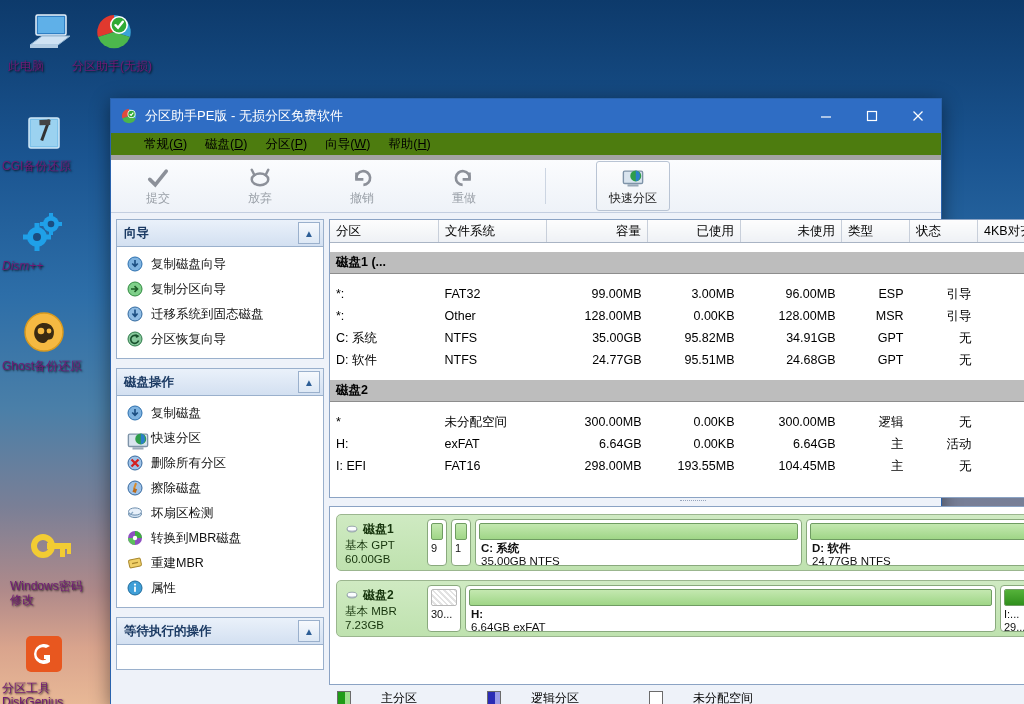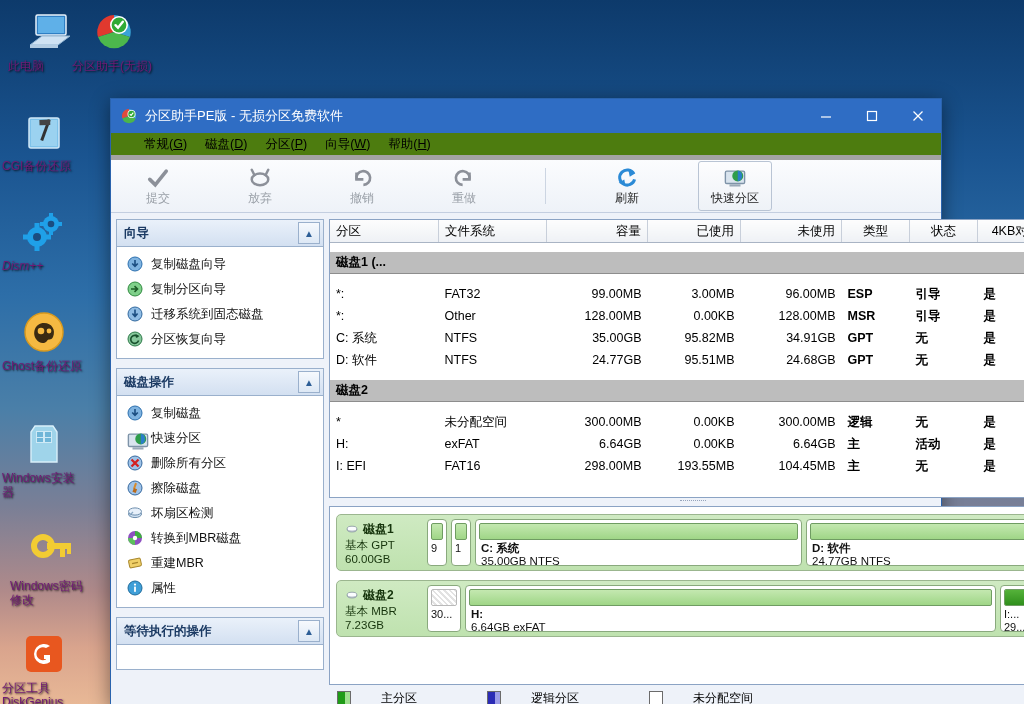--- a/index.html
+++ b/index.html
@@ -49,23 +49,23 @@
   .pitem{height:25px;display:flex;align-items:center;font-size:12.5px;color:#111;padding-left:10px;}
   .pitem .pi{width:17px;height:17px;margin-right:7px;flex:0 0 auto;}
   .panel.pending .pbody{padding:0;}
   .pending-box{height:24px;background:#fff;}
   
   #rightpane{flex:1 1 auto;padding:6px 6px 0 0;box-sizing:border-box;display:flex;flex-direction:column;}
   #tablewrap{background:#fff;border:1px solid #8ba3c4;flex:0 0 auto;height:277px;overflow:hidden;position:relative;}
   table.parts{width:100%;border-collapse:collapse;font-size:12.5px;table-layout:fixed;}
   table.parts th{background:linear-gradient(180deg,#fdfdfd,#eef1f5);border-right:1px solid #c8cfda;border-bottom:1px solid #a9b4c4;
         font-weight:normal;height:22px;padding:0 6px;color:#000;}
-  table.parts th.a-l{text-align:left;} table.parts th.a-r{text-align:right;} table.parts th.a-c{text-align:center;}
+  table.parts th.a-l{text-align:left;} table.parts th.a-r{text-align:right;} table.parts th.a-c{text-align:left;}
   table.parts td{height:22px;padding:0 6px;color:#000;white-space:nowrap;}
-  td.a-l{text-align:left;} td.a-r{text-align:right;} td.a-c{text-align:left;font-weight:bold;}
+  td.a-l{text-align:left;} td.a-r{text-align:right;} td.a-c{text-align:right;}
   tr.diskhdr td{background:#bdbdbd;font-weight:bold;height:21px;border-bottom:1px solid #8d8d8d;}
   tr.spacer td{height:9px;}
   
   #splitter{height:8px;flex:0 0 auto;display:flex;align-items:center;justify-content:center;}
   #splitter .grip{width:26px;height:3px;background:transparent;border-top:1px dotted #96a4bb;}
   
   #diskmap{flex:1 1 auto;background:#fff;border:1px solid #8ba3c4;padding:7px 6px 0 6px;box-sizing:border-box;overflow:hidden;}
   .diskrow{display:flex;height:57px;margin-bottom:9px;border:1px solid #9bb68f;border-radius:5px;
       background:linear-gradient(180deg,#cfeac2,#bfe2af);padding:4px;box-sizing:border-box;}
   .dhead{width:78px;flex:0 0 auto;display:flex;flex-direction:column;justify-content:center;font-size:11.5px;color:#16340c;padding-left:4px;}
@@ -155,33 +155,20 @@
       <span class="glyph">
         <svg width="42" height="42" viewBox="0 0 42 42">
           <circle cx="21" cy="21" r="19" fill="#f5b942" stroke="#d99a1e" stroke-width="1.5"></circle>
           <path d="M13 28 C9 22 12 12 21 12 C29 12 33 19 30 26 C28 30 25 27 24 30 C22 33 16 33 13 28 Z" fill="#3a2a12"></path>
           <circle cx="18" cy="20" r="3.3" fill="#f5b942"></circle>
           <circle cx="26" cy="20" r="2.4" fill="#f5b942"></circle>
         </svg>
       </span>
       <span class="lbl">Ghost备份还原</span>
     </div>
-    <div class="dicon" style="left:2px;top:420px;">
-      <span class="glyph">
-        <svg width="40" height="44" viewBox="0 0 40 44">
-          <path d="M11 4 L29 4 L33 10 L33 40 L7 40 L7 10 Z" fill="#9fd4ea" stroke="#d9f0fa" stroke-width="1.4"></path>
-          <rect x="12" y="9" width="16" height="12" fill="#cfeaf6"></rect>
-          <rect x="13" y="10" width="6" height="5" fill="#6fb6d8"></rect>
-          <rect x="21" y="10" width="6" height="5" fill="#6fb6d8"></rect>
-          <rect x="13" y="16" width="6" height="4" fill="#6fb6d8"></rect>
-          <rect x="21" y="16" width="6" height="4" fill="#6fb6d8"></rect>
-        </svg>
-      </span>
-      <span class="lbl">Windows安装器</span>
-    </div>
     <div class="dicon" style="left:10px;top:528px;">
       <span class="glyph">
         <svg width="44" height="40" viewBox="0 0 44 40">
           <circle cx="13" cy="14" r="9" fill="none" stroke="#f2cc33" stroke-width="6"></circle>
           <rect x="17" y="11" width="24" height="6" fill="#f2cc33"></rect>
           <rect x="30" y="16" width="5" height="9" fill="#f2cc33"></rect>
           <rect x="37" y="16" width="4" height="6" fill="#f2cc33"></rect>
         </svg>
       </span>
       <span class="lbl">Windows密码修改</span>
@@ -267,30 +254,20 @@
       <div class="tbtn disabled">
         <span class="ti">
           <svg viewBox="0 0 16 16" width="22" height="22">
             <path d="M12 9 A5 5 0 1 0 7 13" stroke="#8c9099" stroke-width="1.9" fill="none"></path>
             <path d="M12 4 L12 9 L7 9" stroke="#8c9099" stroke-width="1.9" fill="none"></path>
           </svg>
         </span>
         <span>重做</span>
       </div>
       <span class="tsep"></span>
-      <div class="tbtn">
-        <span class="ti">
-          <svg viewBox="0 0 16 16" width="22" height="22">
-            <path d="M13 5 A5.5 5.5 0 1 0 13.5 9" stroke="#2b8ad6" stroke-width="2.2" fill="none"></path>
-            <path d="M9 2 L14 4.5 L10 7 Z" fill="#2b8ad6"></path>
-            <path d="M7 14 L2 11.5 L6 9 Z" fill="#2b8ad6"></path>
-          </svg>
-        </span>
-        <span>刷新</span>
-      </div>
       <div class="tbtn framed">
         <span class="ti">
           <svg viewBox="0 0 16 16" width="22" height="22">
             <rect x="1" y="3" width="14" height="9" rx="1" fill="#d9e4ee" stroke="#7e93a8"></rect>
             <circle cx="10" cy="6.5" r="4" fill="#2f9d4a"></circle>
             <path d="M10 2.6 A4 4 0 0 1 10 10.4 Z" fill="#2b7ec9"></path>
             <rect x="4" y="12.6" width="8" height="1.6" fill="#9aa9b8"></rect>
           </svg>
         </span>
         <span>快速分区</span>

